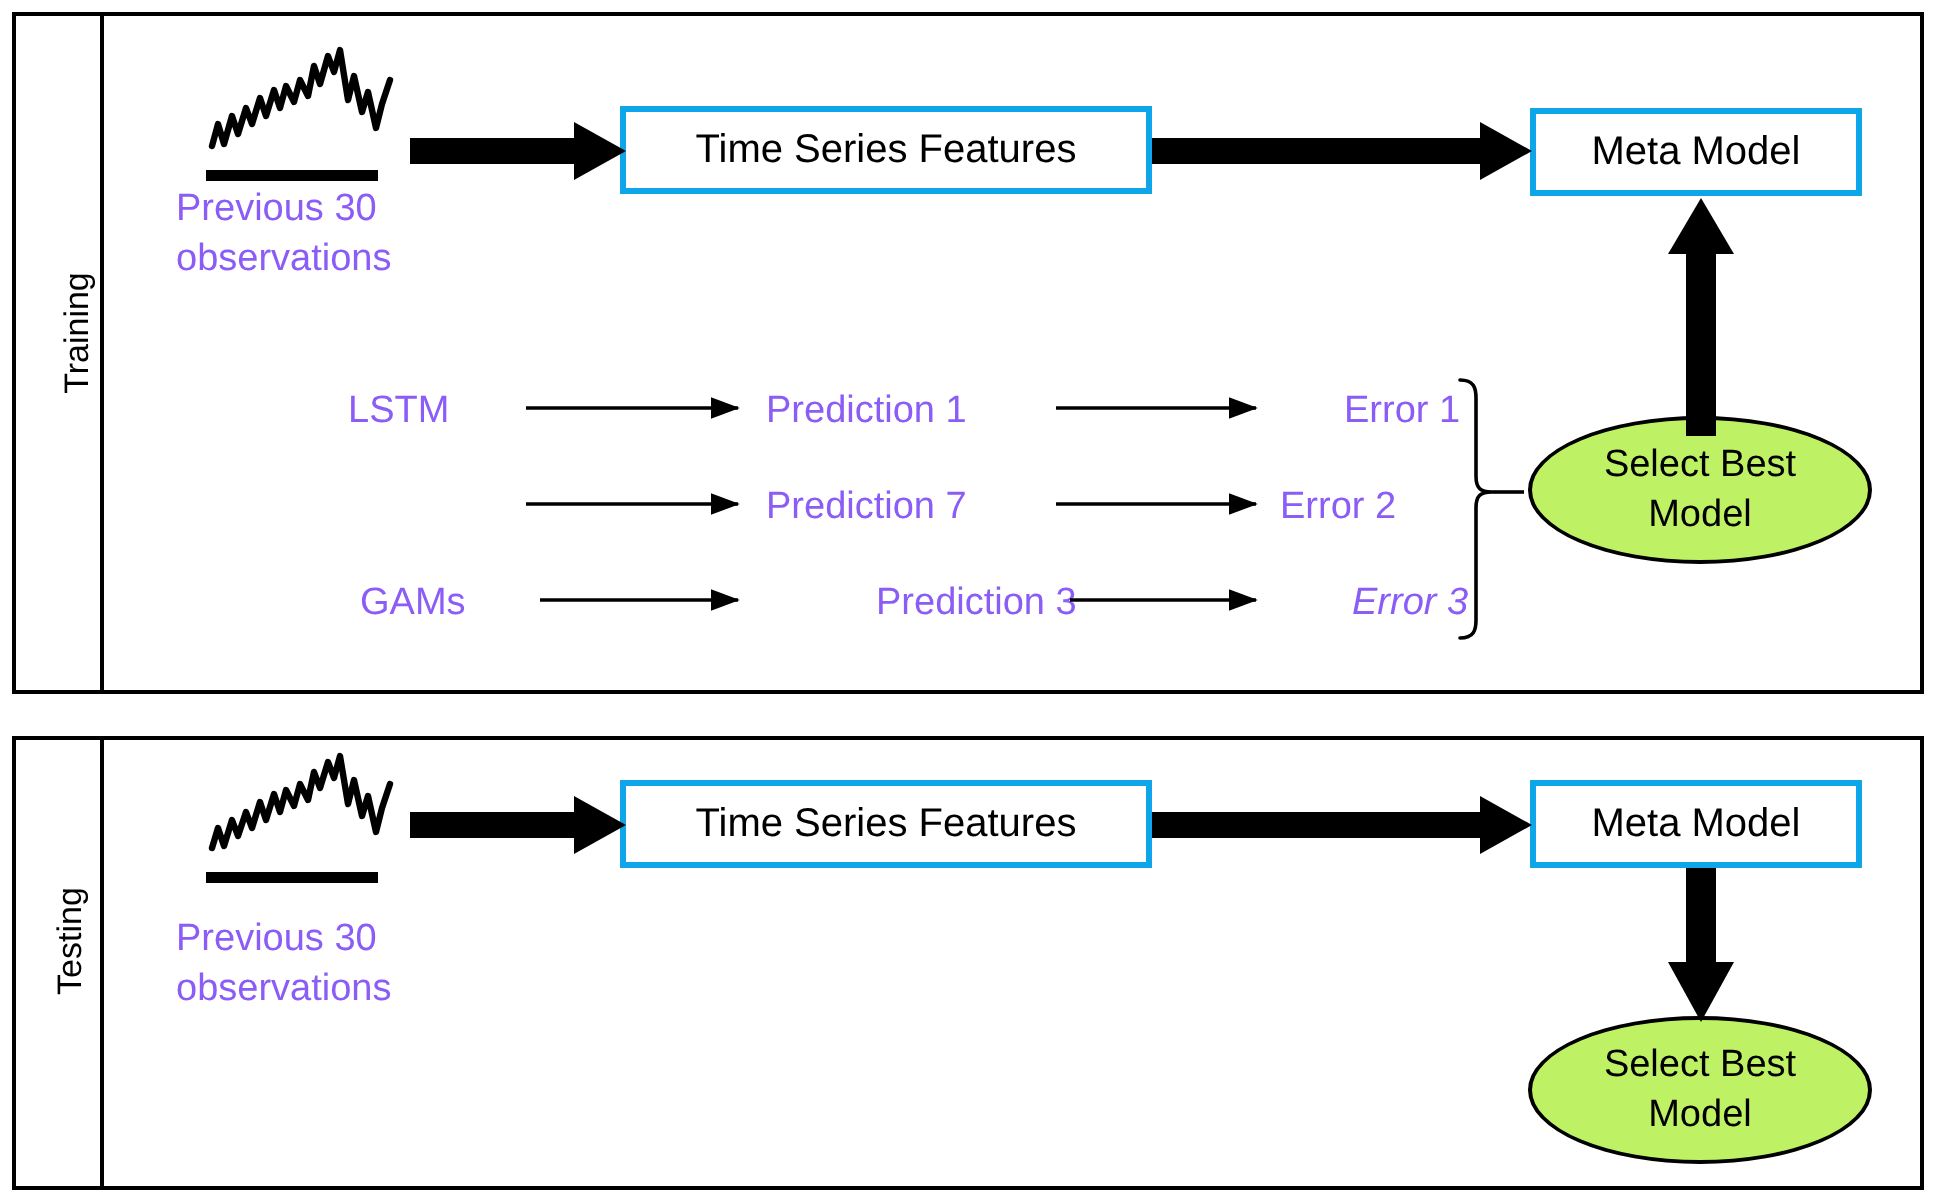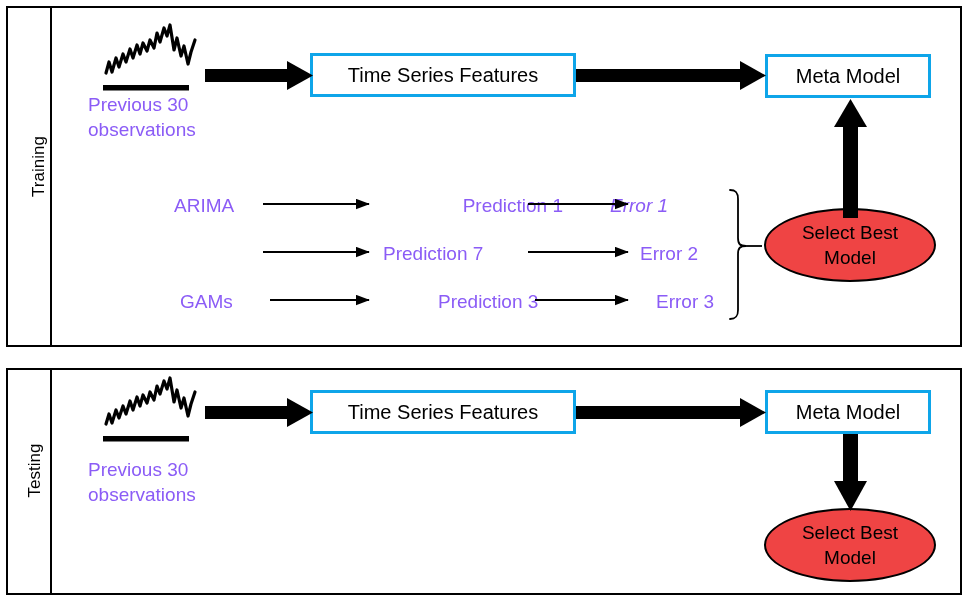--- a/index.html
+++ b/index.html
@@ -76,21 +76,21 @@
     font-size: 20px;
     color: #000;
   }
 
   
   .ellipse {
     position: absolute;
     border: 2.5px solid #000000;
     border-radius: 50%;
     box-sizing: border-box;
-    background: #ef4444;
+    background: #bef264;
     display: flex;
     align-items: center;
     justify-content: center;
     text-align: center;
     font-size: 19px;
     line-height: 25px;
     white-space: pre-line;
     color: #000;
   }
 
@@ -119,30 +119,30 @@
   <div class="txt" style="left:88px; top:92px; width:175px;">Previous 30
 observations</div>
 
   <div class="box" style="left:310px; top:53px; width:266px; height:44px;">Time Series Features</div>
 
   <div class="box" style="left:765px; top:54px; width:166px; height:44px;">Meta Model</div>
 
   <div class="ellipse" style="left:764px; top:208px; width:172px; height:74px;">Select Best
 Model</div>
 
-  <div class="txt" style="left:174px; top:193px; width:110px;">ARIMA</div>
-  <div class="txt" style="left:383px; top:193px; width:180px;text-align:right;">Prediction 1</div>
-  <div class="txt" style="left:610px; top:193px; width:110px;font-style:italic;">Error 1</div>
+  <div class="txt" style="left:174px; top:193px; width:110px;">LSTM</div>
+  <div class="txt" style="left:383px; top:193px; width:180px;">Prediction 1</div>
+  <div class="txt" style="left:672px; top:193px; width:110px;">Error 1</div>
 
   <div class="txt" style="left:383px; top:241px; width:180px;">Prediction 7</div>
   <div class="txt" style="left:640px; top:241px; width:110px;">Error 2</div>
 
   <div class="txt" style="left:180px; top:289px; width:110px;">GAMs</div>
   <div class="txt" style="left:390px; top:289px; width:180px;margin-left:48px;">Prediction 3</div>
-  <div class="txt" style="left:656px; top:289px; width:110px;">Error 3</div>
+  <div class="txt" style="left:676px; top:289px; width:110px;font-style:italic;">Error 3</div>
 
   <div class="panel" id="panel-testing">
     <div class="panel-divider" id="divider-testing"></div>
     <div class="stage-label" id="stage-label-testing">
       <span>Testing</span>
     </div>
   </div>
 
   <div class="txt" style="left:88px; top:457px; width:175px;">Previous 30
 observations</div>

